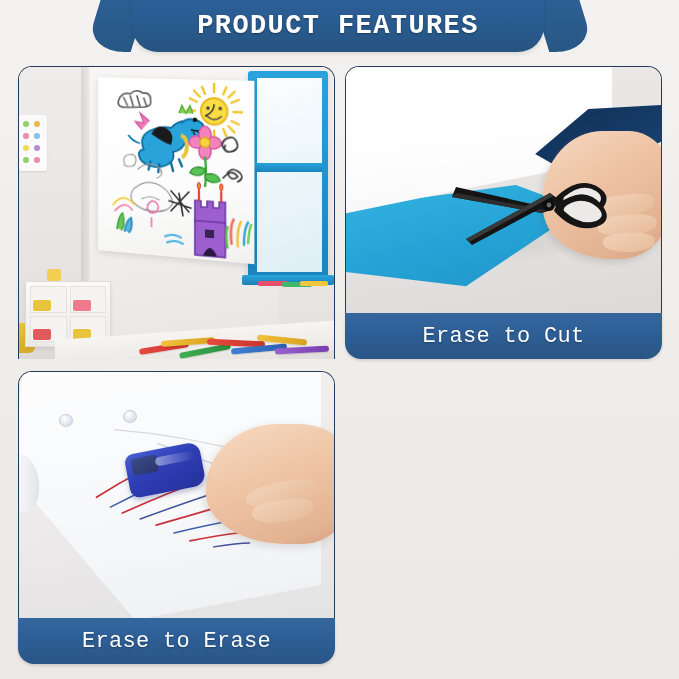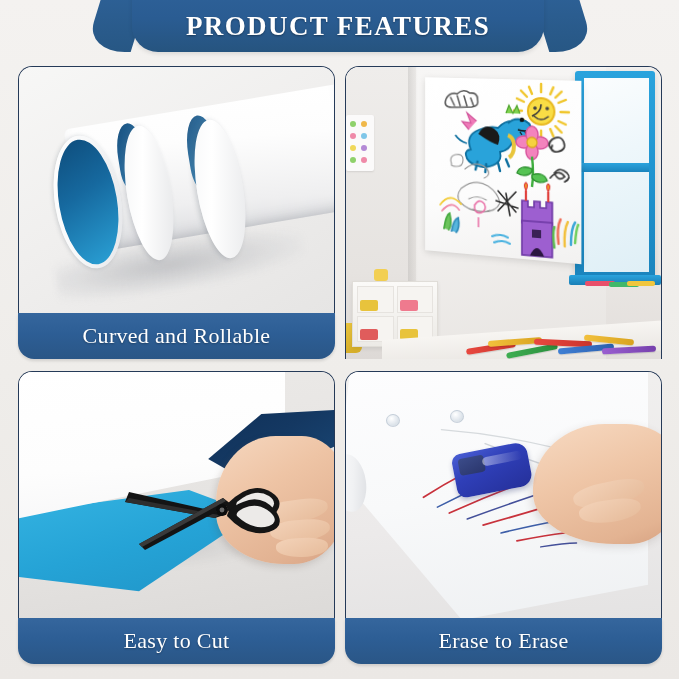--- a/index.html
+++ b/index.html
@@ -10,20 +10,21 @@
     background: #f1efed;
     font-family: "Liberation Serif", serif;
     overflow: hidden;
     position: relative;
   }
 
   #page {
     position: absolute;
     inset: 0;
     background: linear-gradient(180deg, #f4f2f0 0%, #efedea 55%, #ebe8e5 100%);
+    font-family: Liberation Mono, monospace;
   }
 
   
   .banner-wrap {
     position: absolute;
     top: 0; left: 0;
     width: 679px;
     height: 54px;
   }
   .banner {
@@ -366,35 +367,20 @@
 
   <div class="banner-wrap">
     <div class="banner-tail-l"></div>
     <div class="banner-tail-r"></div>
     <div class="banner"></div>
     <div class="banner-title">PRODUCT FEATURES</div>
   </div>
 
   <div class="grid">
 
-    <div class="panel">
-      <div class="photo">
-        <div class="scene-roll">
-          <div class="roll-shadow"></div>
-          <div class="roll-body"></div>
-          <div class="roll-layer roll-edge1b"></div>
-          <div class="roll-layer roll-edge1"></div>
-          <div class="roll-layer roll-edge2b"></div>
-          <div class="roll-layer roll-edge2"></div>
-          <div class="roll-layer roll-face-outer"></div>
-          <div class="roll-layer roll-face-inner"></div>
-        </div>
-      </div>
-      <div class="caption">Curved and Rollable</div>
-    </div>
 
     <div class="panel">
       <div class="photo">
         <div class="scene-wall">
           <div class="wall-left"></div>
           <div class="wall-main"></div>
           <div class="wall-edge"></div>
 
           <div class="mini-poster">
             <span class="mini-dot" style="left:4px;top:6px;background:#8fd16b;"></span>
@@ -572,21 +558,21 @@
             <path d="M16 86 L100 40 L103 43 L19 89 Z" fill="#3a3a3a"></path>
             <circle cx="99" cy="52" r="6" fill="#0d0d0d"></circle>
             <circle cx="99" cy="52" r="2.4" fill="#6a6a6a"></circle>
             <path d="M104 46 q24 -24 44 -12 q16 10 2 24 q-16 14 -34 4 q-14 -8 -12 -16z" fill="#151515"></path>
             <path d="M114 44 q18 -15 32 -6 q10 7 0 15 q-12 9 -26 2 q-9 -5 -6 -11z" fill="#eceae8"></path>
             <path d="M104 58 q20 22 42 16 q18 -6 6 -22 q-14 -16 -32 -8 q-15 6 -16 14z" fill="#151515"></path>
             <path d="M114 58 q16 15 32 10 q11 -5 1 -14 q-12 -10 -26 -4 q-9 4 -7 8z" fill="#eceae8"></path>
           </svg>
         </div>
       </div>
-      <div class="caption">Easy to Cut</div>
+      <div class="caption">Erase to Cut</div>
     </div>
 
     <div class="panel">
       <div class="photo">
         <div class="scene-erase">
           <div class="erase-sheet"></div>
           <div class="erase-roll"></div>
 
           <svg class="strokes" viewBox="0 0 317 247">
             <g fill="none" stroke-linecap="round">

